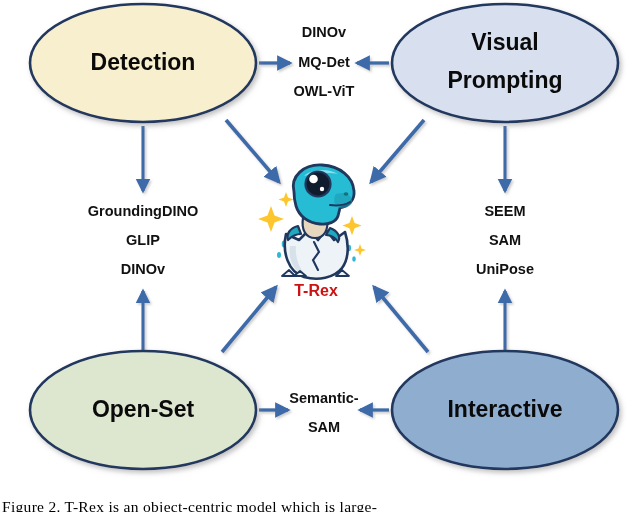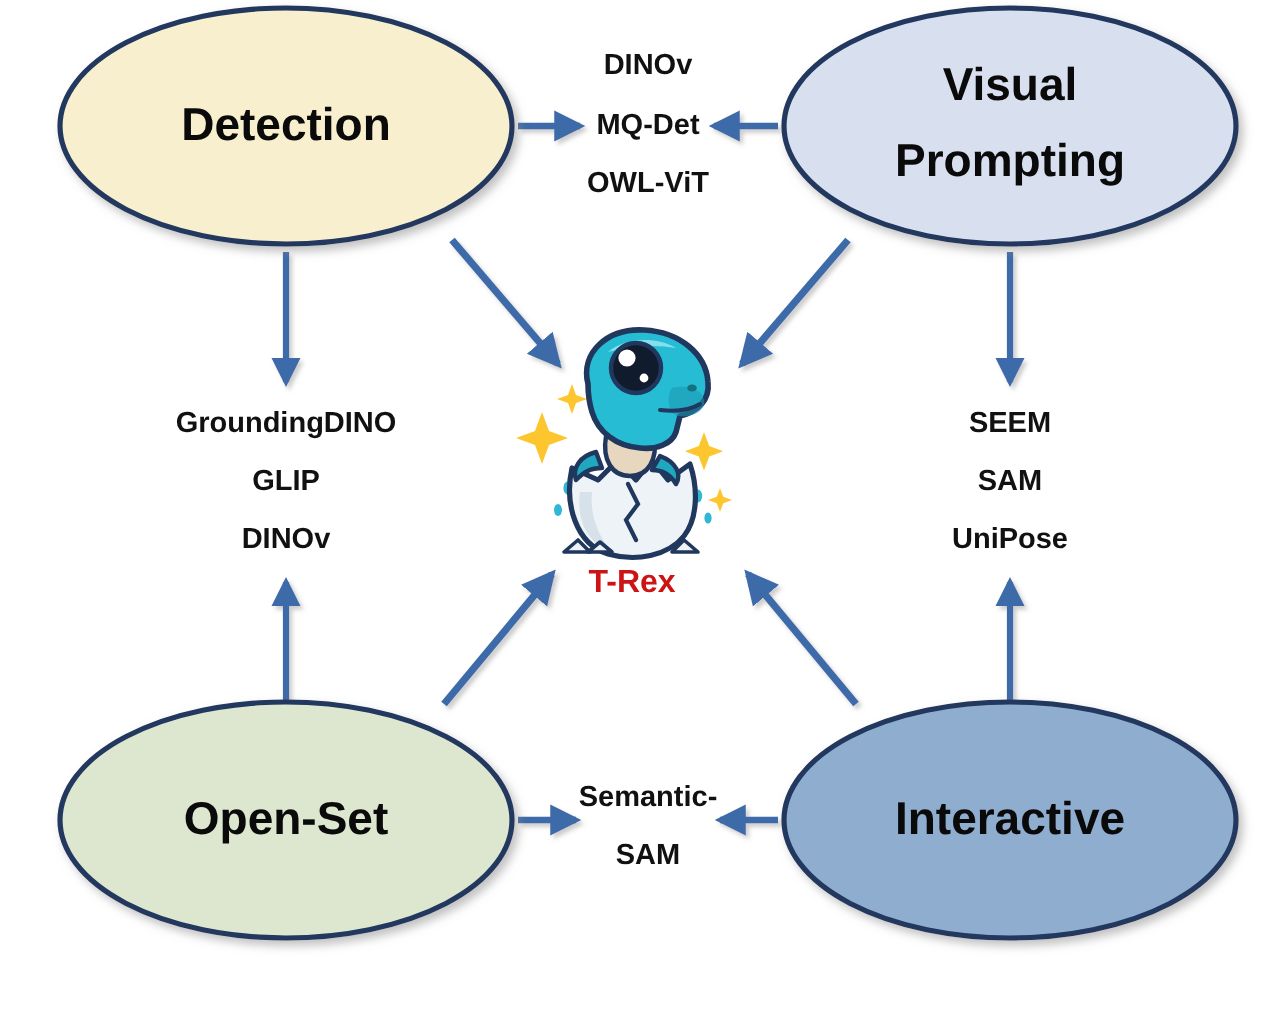--- a/index.html
+++ b/index.html
@@ -209,14 +209,17 @@
       <g>
         <path d="M-34,54 L-27,48 L-21,54 Z" fill="#eef3f7" stroke="#20375e" stroke-width="1.8" stroke-linejoin="round"></path>
         <path d="M-22,54 L-16,49 L-10,54 Z" fill="#eef3f7" stroke="#20375e" stroke-width="1.8" stroke-linejoin="round"></path>
         <path d="M20,54 L26,48 L33,54 Z" fill="#eef3f7" stroke="#20375e" stroke-width="1.8" stroke-linejoin="round"></path>
       </g>
 
       <text class="trex-text" x="0" y="70">T-Rex</text>
     </g>
   </svg>
 
+  <div id="caption-clip">
+    <div class="caption-inner caption-text">Figure 2. T-Rex is an object-centric model which is large-</div>
+  </div>
 
 </div>
 
 </body></html>

